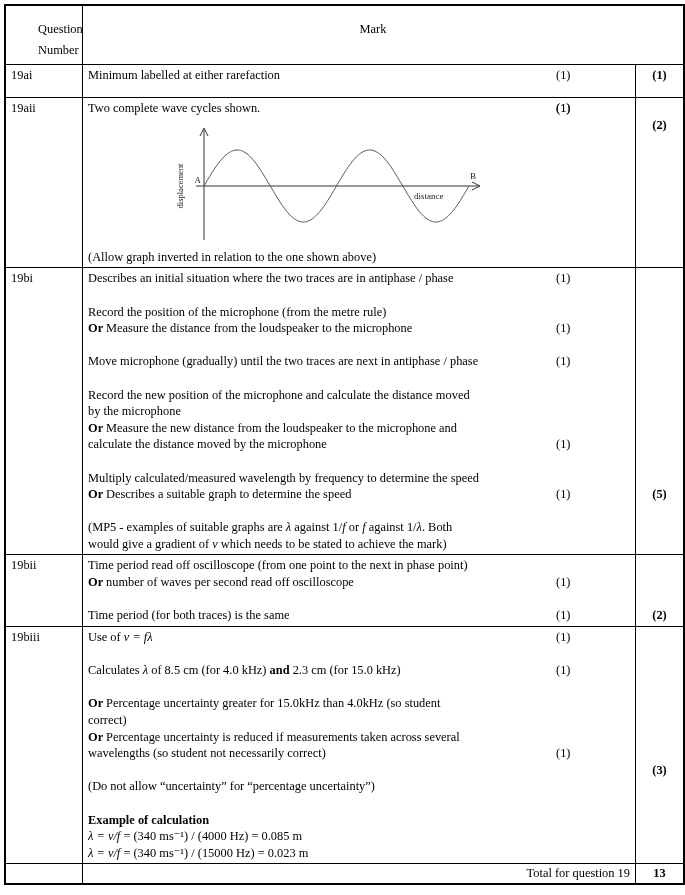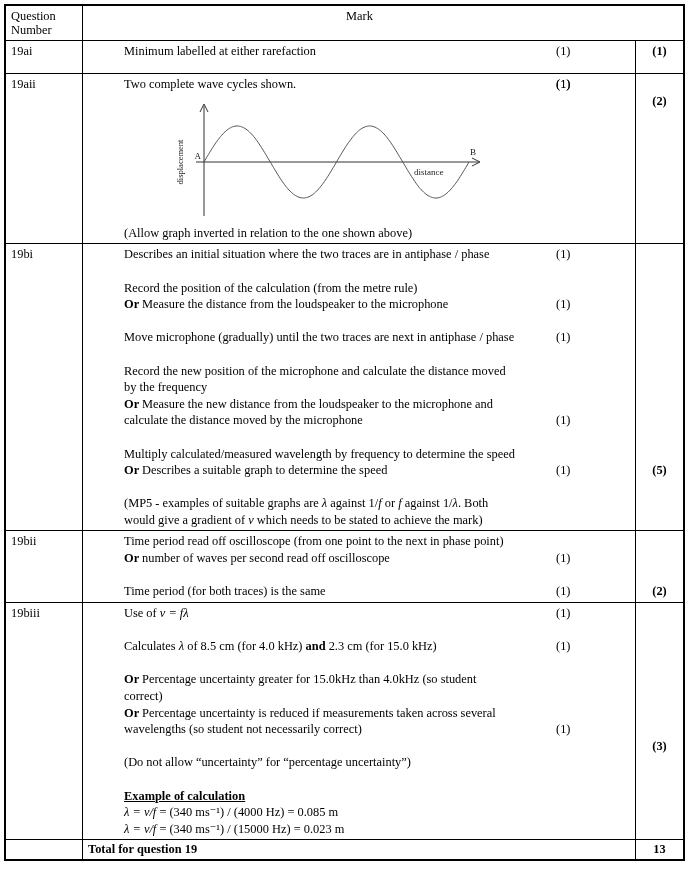--- a/index.html
+++ b/index.html
@@ -21,34 +21,34 @@
   .cell {
     padding: 2px 5px;
     font-size: 12.4px;
     line-height: 16.6px;
   }
   .qcell, .acell { border-right: 1px solid #000; }
   .qcell { font-weight: normal; }
   .header .qcell, .header .acell { font-weight: normal; }
   .mcell { font-weight: bold; text-align: center; }
   .header .mcell { font-weight: normal; text-align: center; }
-  .header .cell { line-height: 14px; padding-top: 3px; padding-bottom: 3px; }
+  .header .cell { line-height: 21px; padding-top: 13px; padding-bottom: 3px; margin-left: 27px; }
   .line { position: relative; white-space: nowrap; }
-  .line-text { display: inline; margin-left: 36px; }
+  .line-text { display: inline; }
   .line-mark { position: absolute; left: 468px; top: 0; }
   .bold { font-weight: bold; }
   .italic { font-style: italic; }
-  .underline { text-decoration: underline; }
+  .underline { }
   .figure { margin: 6px 0 0 86px; }
   .row-19ai .acell { padding-bottom: 13px; }
   .row-19aii .mcell { padding-top: 19px; }
   .row-19bi .mcell { padding-top: 218px; }
   .row-19bii .mcell { padding-top: 52px; }
   .row-19biii .mcell { padding-top: 135px; }
-  .total-row .acell { font-weight: bold; }
+  .total-row .acell { font-weight: normal; text-align: right; }
   .total-row .cell { padding-top: 1px; padding-bottom: 1px; }
 </style>
 </head>
 <body>
 
 <div class="page">
   <div class="mstable">
 
     <div class="trow header">
       <div class="cell qcell">Question Number</div>
@@ -83,27 +83,27 @@
   </div>
 <div class="line"><span class="line-text"><span>(Allow graph inverted in relation to the one shown above)</span></span></div>
           </div>
           <div class="cell mcell">(2)</div>
         </div>
         <div class="trow row-19bi">
           <div class="cell qcell">19bi</div>
           <div class="cell acell">
             <div class="line"><span class="line-text"><span>Describes an initial situation where the two traces are in antiphase / phase</span></span><span class="line-mark">(1)</span></div>
             <div class="line"><span class="line-text">&nbsp;</span></div>
-            <div class="line"><span class="line-text"><span>Record the position of the calculation (from the metre rule)</span></span></div>
+            <div class="line"><span class="line-text"><span>Record the position of the microphone (from the metre rule)</span></span></div>
             <div class="line"><span class="line-text"><span class="bold">Or </span><span>Measure the distance from the loudspeaker to the microphone</span></span><span class="line-mark">(1)</span></div>
             <div class="line"><span class="line-text">&nbsp;</span></div>
             <div class="line"><span class="line-text"><span>Move microphone (gradually) until the two traces are next in antiphase / phase</span></span><span class="line-mark">(1)</span></div>
             <div class="line"><span class="line-text">&nbsp;</span></div>
             <div class="line"><span class="line-text"><span>Record the new position of the microphone and calculate the distance moved</span></span></div>
-            <div class="line"><span class="line-text"><span>by the frequency</span></span></div>
+            <div class="line"><span class="line-text"><span>by the microphone</span></span></div>
             <div class="line"><span class="line-text"><span class="bold">Or </span><span>Measure the new distance from the loudspeaker to the microphone and</span></span></div>
             <div class="line"><span class="line-text"><span>calculate the distance moved by the microphone</span></span><span class="line-mark">(1)</span></div>
             <div class="line"><span class="line-text">&nbsp;</span></div>
             <div class="line"><span class="line-text"><span>Multiply calculated/measured wavelength by frequency to determine the speed</span></span></div>
             <div class="line"><span class="line-text"><span class="bold">Or </span><span>Describes a suitable graph to determine the speed</span></span><span class="line-mark">(1)</span></div>
             <div class="line"><span class="line-text">&nbsp;</span></div>
             <div class="line"><span class="line-text"><span>(MP5 - examples of suitable graphs are </span><span class="italic">λ</span><span> against 1/</span><span class="italic">f</span><span> or </span><span class="italic">f</span><span> against 1/</span><span class="italic">λ</span><span>. Both</span></span></div>
             <div class="line"><span class="line-text"><span>would give a gradient of </span><span class="italic">v</span><span> which needs to be stated to achieve the mark)</span></span></div>
           </div>
           <div class="cell mcell">(5)</div>

